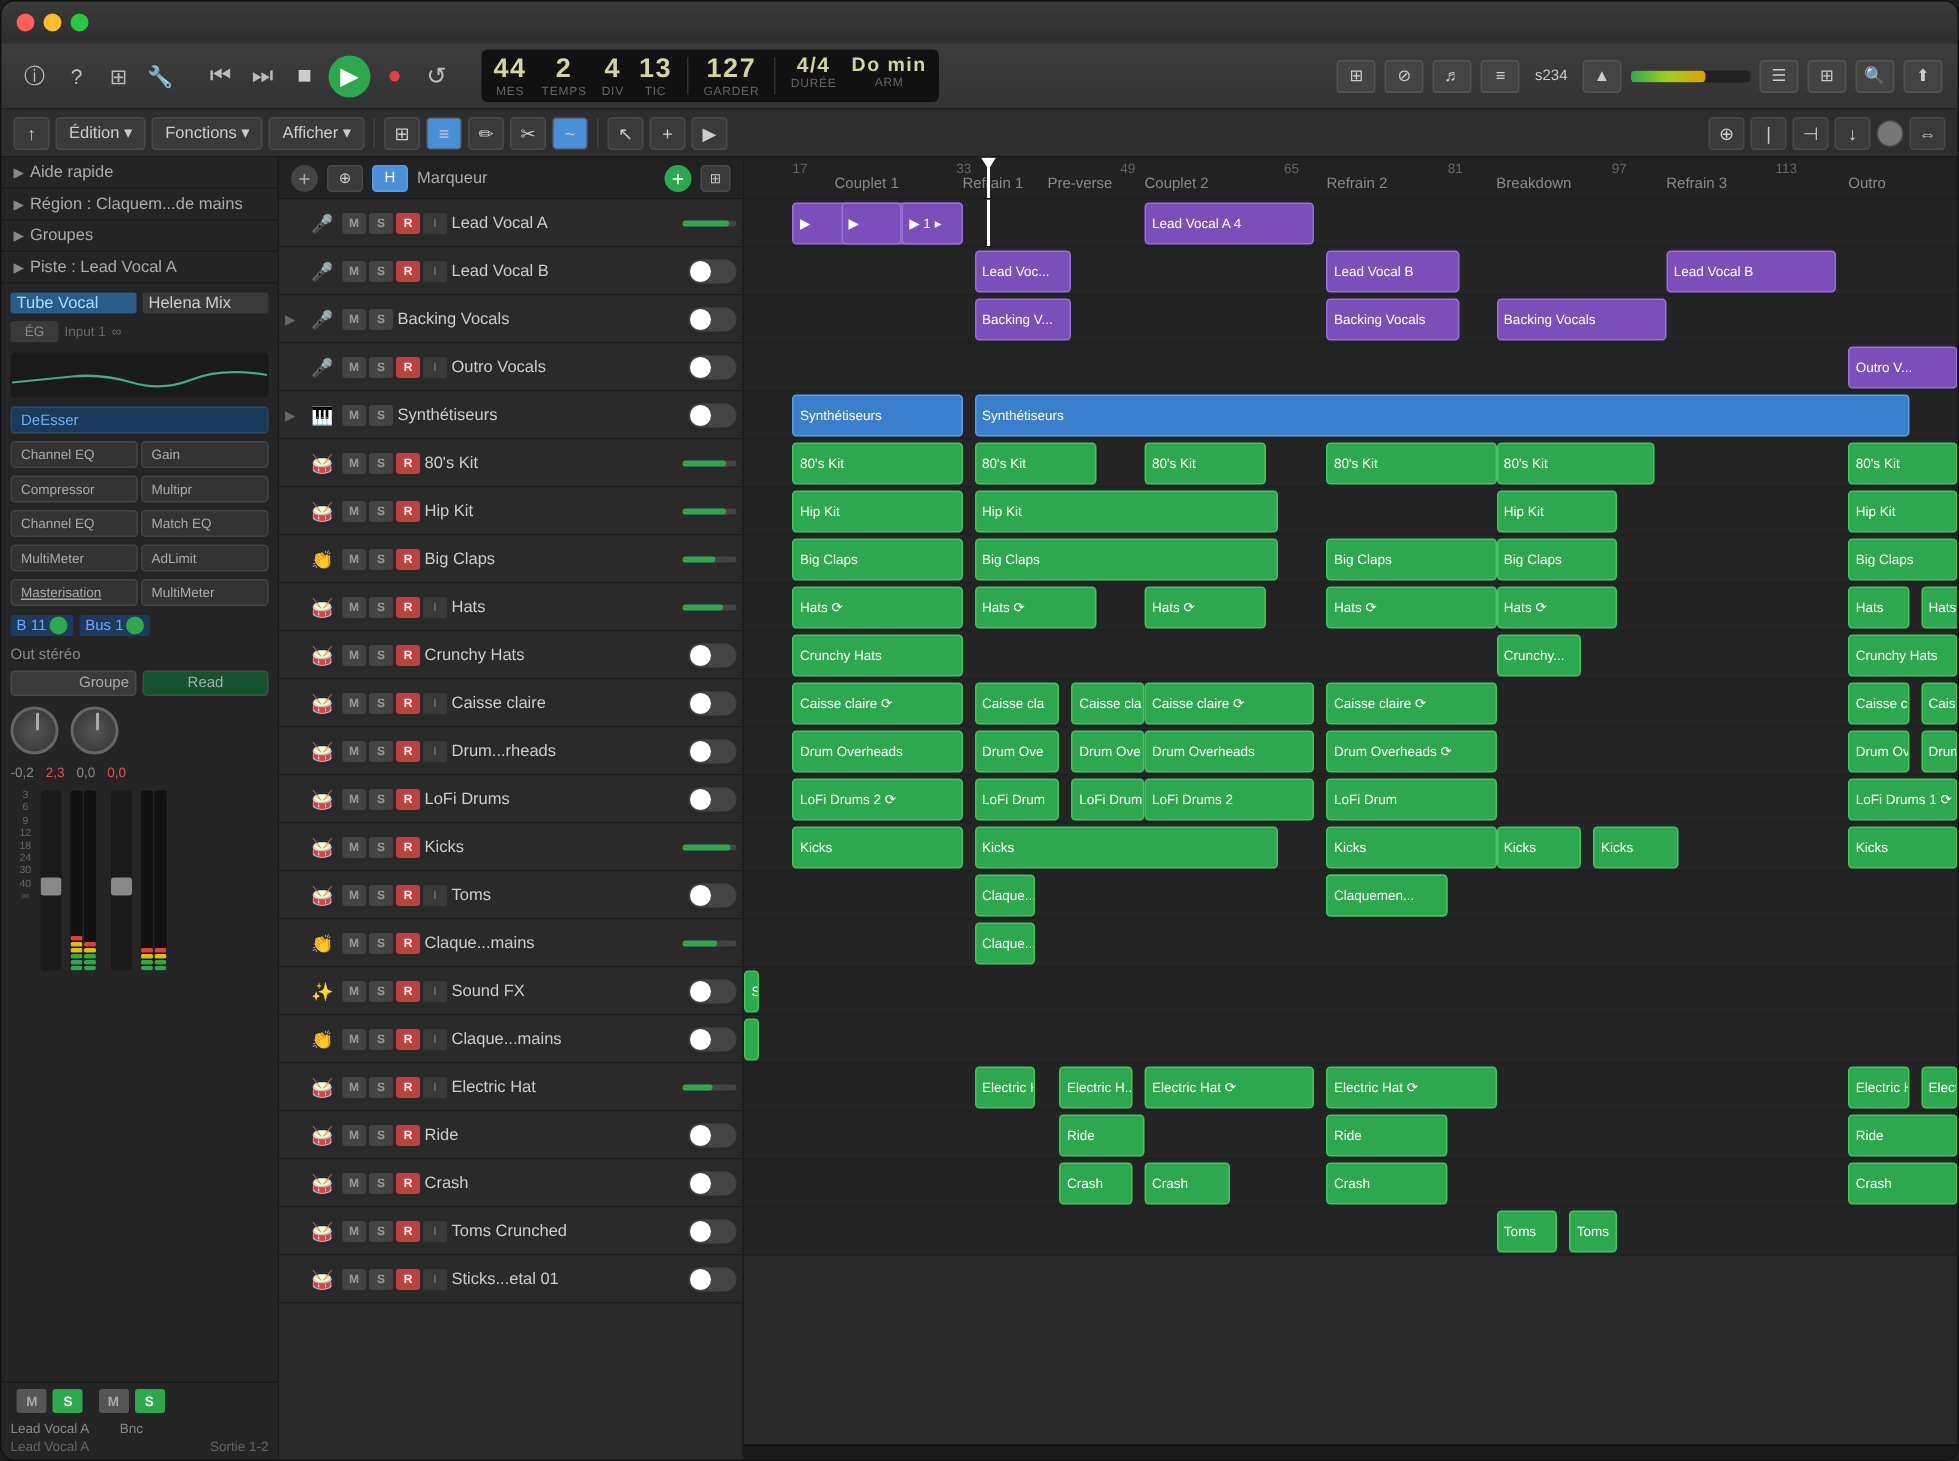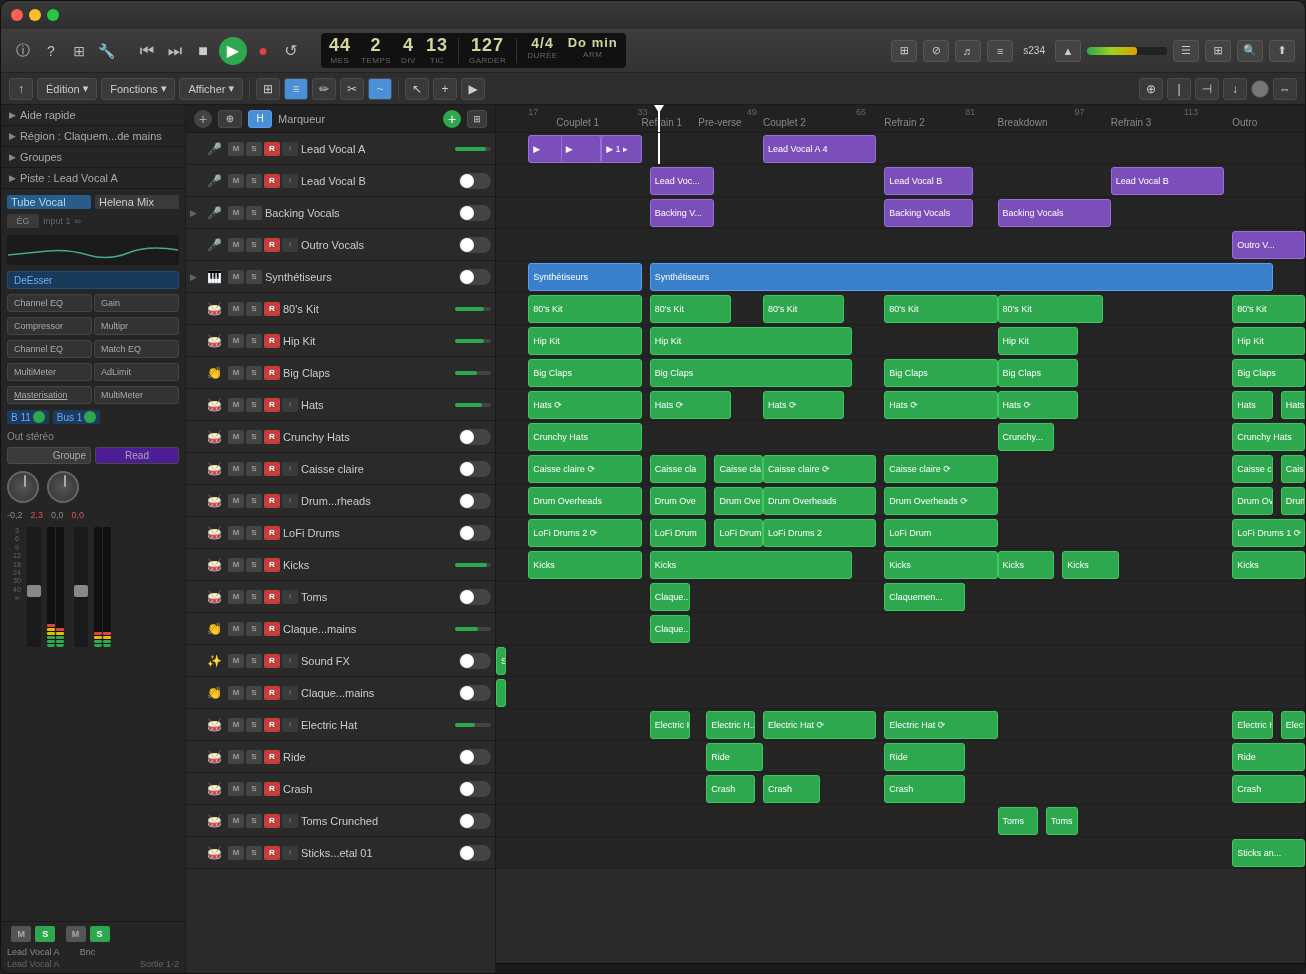--- a/index.html
+++ b/index.html
@@ -613,21 +613,21 @@
           <div style="background:#1e3a5c;color:#6af;padding:1px 4px;border-radius:2px;font-size:10px;cursor:pointer;display:flex;align-items:center;gap:2px;">
             <span>Bus 1</span>
             <span style="width:12px;height:12px;background:#2ea84e;border-radius:50%;display:inline-block;"></span>
           </div>
         </div>
 
         <div style="font-size:10px;color:#888;margin:2px 0;">Out stéréo</div>
 
         <div style="display:flex;gap:4px;">
           <div style="flex:1;background:#3a3a3a;border:1px solid #4a4a4a;border-radius:3px;padding:2px 4px;font-size:10px;color:#aaa;cursor:pointer;text-align:right;">Groupe</div>
-          <div style="flex:1;background:#4c1d95;border:1px solid #4a4a4a;border-radius:3px;padding:2px 4px;font-size:10px;color:#aaa;cursor:pointer;text-align:center;">Read</div>
+          <div style="flex:1;background:#14532d;border:1px solid #4a4a4a;border-radius:3px;padding:2px 4px;font-size:10px;color:#aaa;cursor:pointer;text-align:center;">Read</div>
         </div>
 
         <div style="display:flex;align-items:center;gap:8px;margin:4px 0;">
           <div style="width:32px;height:32px;background:radial-gradient(circle,#555,#333);border-radius:50%;border:2px solid #666;cursor:pointer;position:relative;">
             <div style="width:2px;height:12px;background:#aaa;position:absolute;top:2px;left:15px;border-radius:1px;transform:rotate(0deg);transform-origin:1px 14px;"></div>
           </div>
           <div style="width:32px;height:32px;background:radial-gradient(circle,#555,#333);border-radius:50%;border:2px solid #666;cursor:pointer;position:relative;">
             <div style="width:2px;height:12px;background:#aaa;position:absolute;top:2px;left:15px;border-radius:1px;transform:rotate(0deg);transform-origin:1px 14px;"></div>
           </div>
         </div>
@@ -1191,23 +1191,20 @@
               <div class="track-content-row">
                 <div class="region region-green" style="left: 26%; width: 6%;">Crash</div>
                 <div class="region region-green" style="left: 33%; width: 7%;">Crash</div>
                 <div class="region region-green" style="left: 48%; width: 10%;">Crash</div>
                 <div class="region region-green" style="left: 91%; width: 9%;">Crash</div>
               </div>
               <div class="track-content-row">
                 <div class="region region-green" style="left: 62%; width: 5%;">Toms</div>
                 <div class="region region-green" style="left: 68%; width: 4%;">Toms</div>
               </div>
-              <div class="track-content-row">
-                <div class="region region-green" style="left: 91%; width: 9%;">Sticks an...</div>
-              </div>
             </div>
 
           <div class="hscrollbar"></div>
         </div>
       </div>
     </div>
   </div>
 </div>
 
 </body></html>

